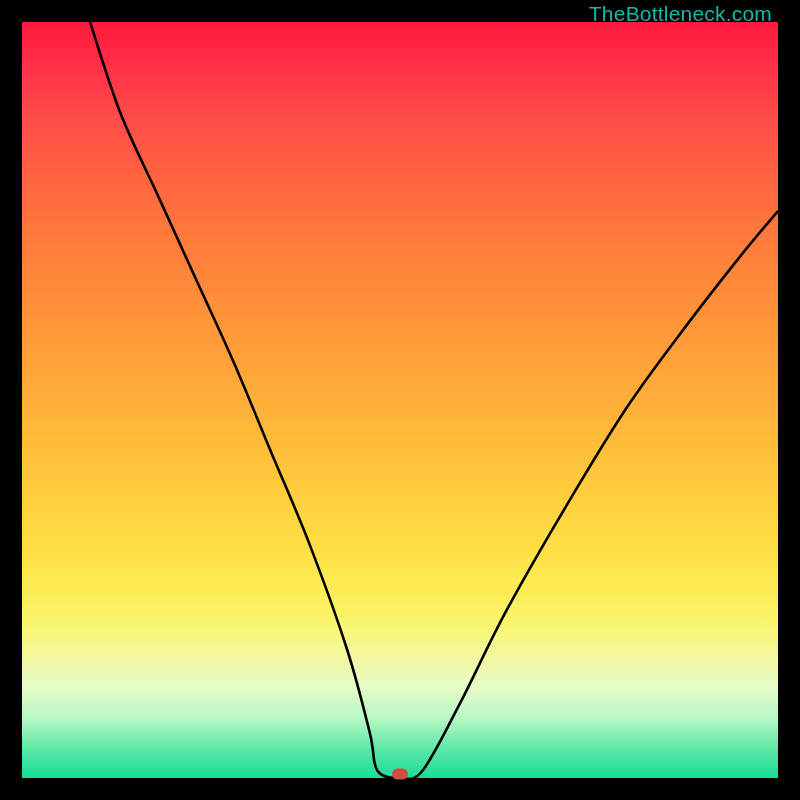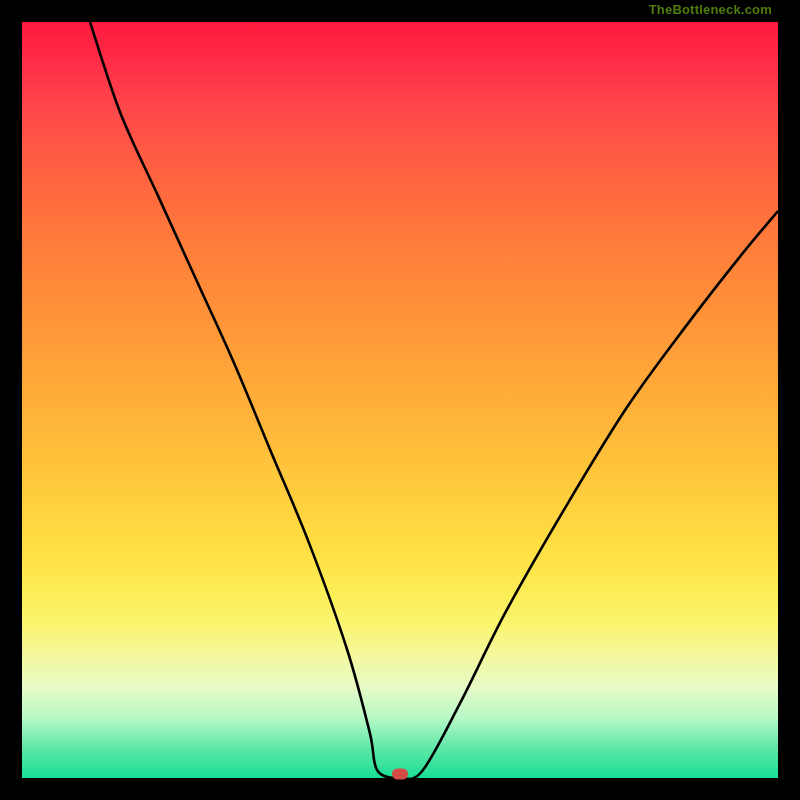--- a/index.html
+++ b/index.html
@@ -41,23 +41,23 @@
       #e6fbc6 88%,
       #b8f8c6 92%,
       #60e8a8 96%,
       #18dd94 100%
     );
   }
   .watermark {
     position: absolute;
     top: 2px;
     right: 28px;
-    color: #4d7c0f;
-    font-size: 13px;
-    font-weight: 700;
+    color: #14b8a6;
+    font-size: 21px;
+    font-weight: 400;
     letter-spacing: 0.2px;
   }
   .marker {
     position: absolute;
     width: 16px;
     height: 11px;
     background: #d44a47;
     border-radius: 6px;
     transform: translate(-50%, -50%);
   }

